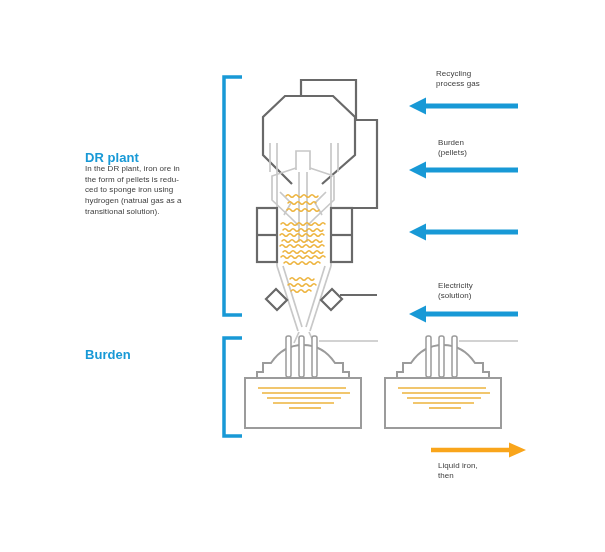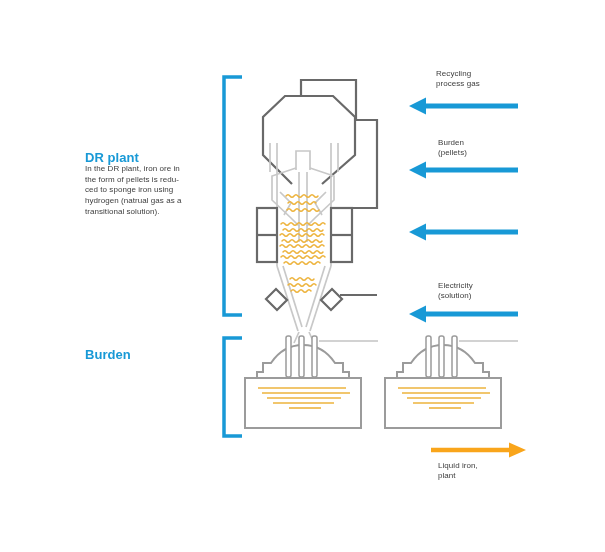--- a/index.html
+++ b/index.html
@@ -134,14 +134,14 @@
     <div class="hd">Burden</div>
   </div>
 
   <div class="flabel" style="left:436px;top:69px">Recycling
 process gas</div>
   <div class="flabel" style="left:438px;top:138px">Burden
 (pellets)</div>
   <div class="flabel" style="left:438px;top:281px">Electricity
 (solution)</div>
   <div class="flabel" style="left:438px;top:461px">Liquid iron,
-plant</div>
+then</div>
 </div>
 
 </body></html>

